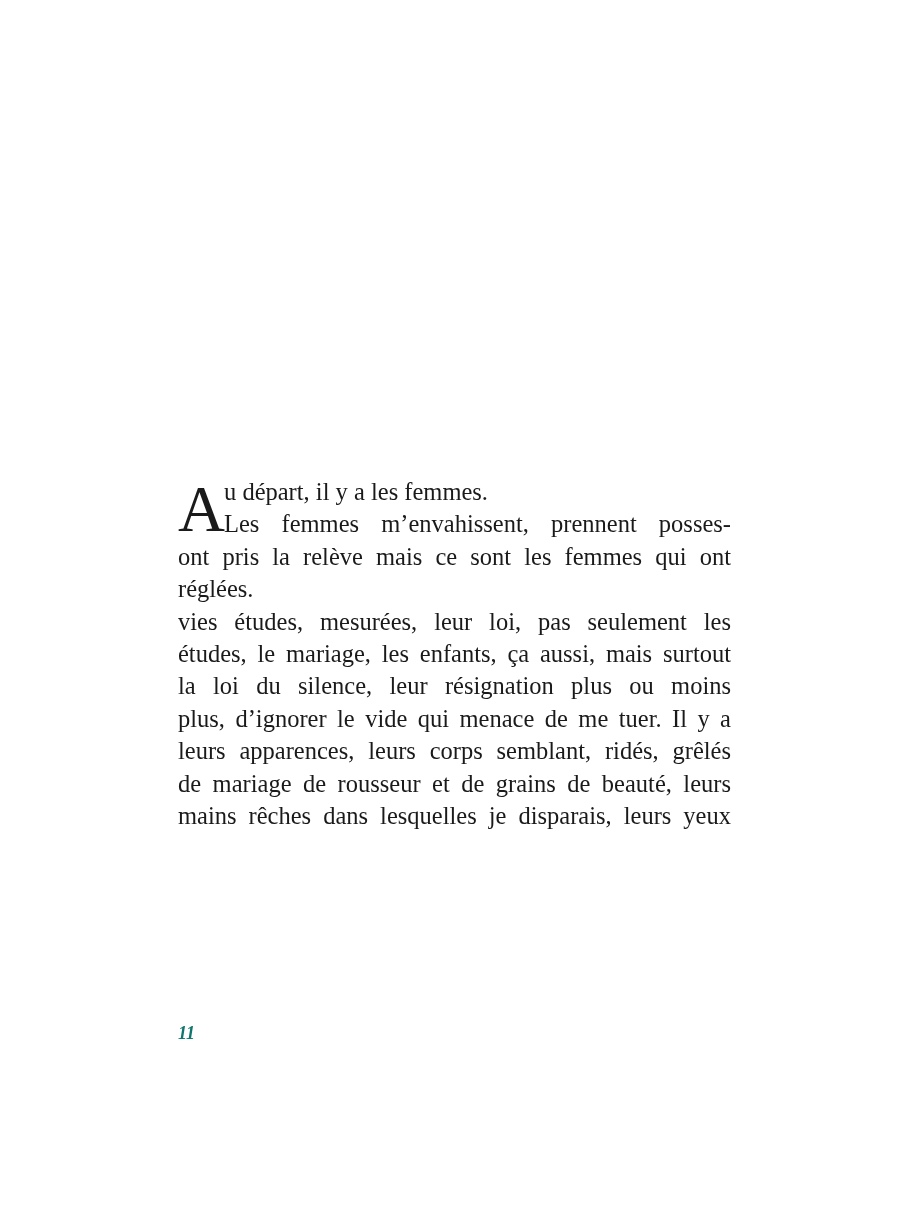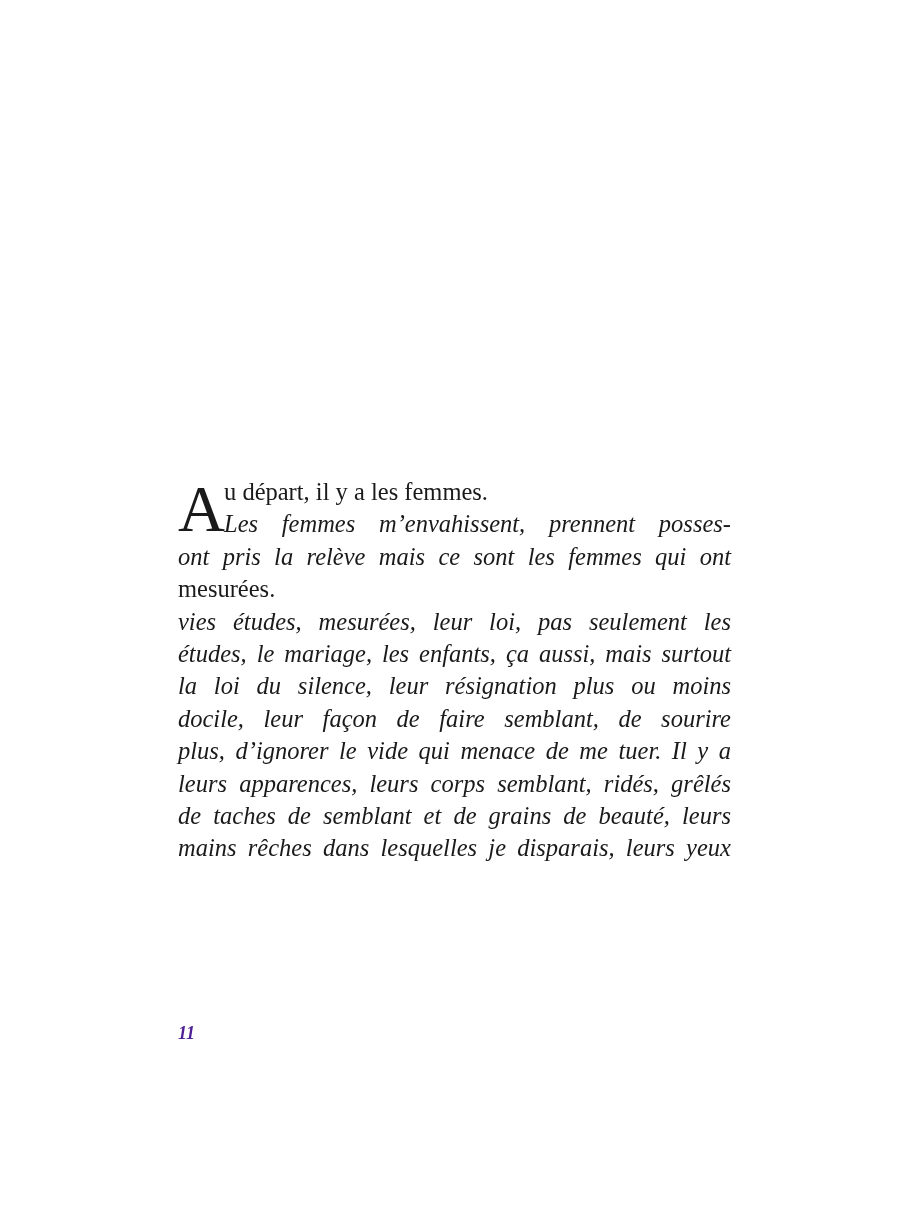--- a/index.html
+++ b/index.html
@@ -30,21 +30,20 @@
       color: #1a1a1a;
     }
     .line {
       display: block;
       white-space: nowrap;
       height: 32.4px;
     }
     .just {
       text-align: justify;
       text-align-last: justify;
-      font-style: italic;
     }
     .indent {
       padding-left: 27px;
     }
     .dropcap {
       position: absolute;
       left: 0;
       top: 5px;
       font-family: "Liberation Serif", "DejaVu Serif", serif;
       font-size: 65px;
@@ -55,43 +54,42 @@
       padding-left: 46px;
     }
     .page-number {
       position: absolute;
       left: 178px;
       top: 1023px;
       font-family: "Liberation Serif", "DejaVu Serif", serif;
       font-size: 18px;
       font-weight: bold;
       font-style: italic;
-      color: #4c1d95;
+      color: #0f766e;
     }
   </style>
 </head>
 <body>
 
 <div class="page">
   <div class="text-block">
     <span class="dropcap">A</span>
 
     <div>
       <span class="line after-cap">u départ, il y a les femmes.</span>
       <span class="line after-cap just">Les femmes m’envahissent, prennent posses-</span>
       <span class="line just">ont pris la relève mais ce sont les femmes qui ont</span>
-      <span class="line">mesurées.</span>
+      <span class="line">réglées.</span>
     </div>
 
     <div>
       <span class="line just">vies études, mesurées, leur loi, pas seulement les</span>
       <span class="line just">études, le mariage, les enfants, ça aussi, mais surtout</span>
       <span class="line just">la loi du silence, leur résignation plus ou moins</span>
-      <span class="line just">docile, leur façon de faire semblant, de sourire</span>
       <span class="line just">plus, d’ignorer le vide qui menace de me tuer. Il y a</span>
       <span class="line just">leurs apparences, leurs corps semblant, ridés, grêlés</span>
-      <span class="line just">de taches de semblant et de grains de beauté, leurs</span>
+      <span class="line just">de mariage de rousseur et de grains de beauté, leurs</span>
       <span class="line just">mains rêches dans lesquelles je disparais, leurs yeux</span>
     </div>
   </div>
 
   <div class="page-number">11</div>
 </div>
 
 </body></html>

